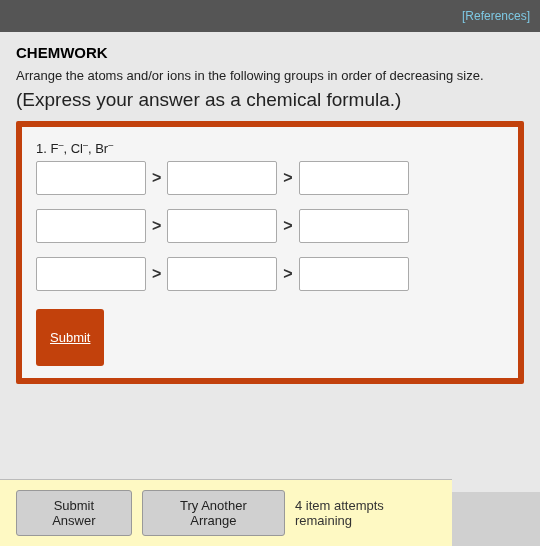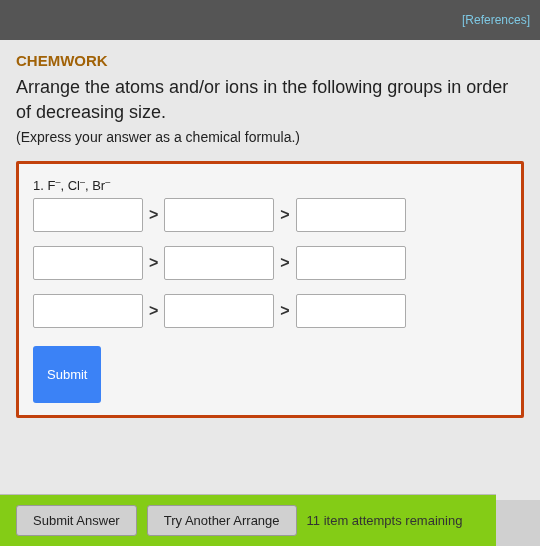--- a/index.html
+++ b/index.html
@@ -6,57 +6,57 @@
     body {
       width: 540px;
       height: 546px;
       background: #d0d0d0;
       font-family: Arial, sans-serif;
       font-size: 14px;
       overflow: hidden;
     }
     .top-bar {
       background: #555;
-      height: 40px;
+      height: 32px;
       display: flex;
       align-items: center;
       justify-content: flex-end;
       padding-right: 10px;
     }
     .references-link {
       color: #7ec8e3;
       font-size: 12px;
       text-decoration: none;
       cursor: pointer;
     }
     .main-content {
       background: #e8e8e8;
       padding: 12px 16px;
       min-height: 460px;
     }
     .chemwork-title {
       font-weight: bold;
       font-size: 15px;
-      color: #a16207;
+      color: #000000;
       margin-bottom: 6px;
     }
     .instructions {
-      font-size: 18px;
+      font-size: 13px;
       color: #222;
       margin-bottom: 4px;
       line-height: 1.4;
     }
     .express-note {
-      font-size: 14px;
+      font-size: 19px;
       color: #222;
-      margin-bottom: 16px;
+      margin-bottom: 10px;
     }
     .question-box {
       background: #f5f5f5;
-      border: 3px solid #c2410c;
+      border: 6px solid #c2410c;
       border-radius: 2px;
       padding: 12px 14px;
       margin-bottom: 12px;
     }
     .question-row {
       margin-bottom: 14px;
     }
     .question-label {
       font-size: 13px;
       color: #222;
@@ -78,40 +78,41 @@
       border-radius: 2px;
       padding: 4px;
       font-size: 13px;
     }
     .gt-symbol {
       font-size: 16px;
       color: #333;
       font-weight: bold;
     }
     .submit-btn-small {
-      background: #3b82f6;
+      background: #c2410c;
       color: white;
       border: none;
       border-radius: 3px;
       padding: 21px 14px;
       font-size: 13px;
       cursor: pointer;
       margin-top: 4px;
+      text-decoration: underline;
     }
     .bottom-bar {
-      background: #84cc16;
+      background: #fef9c3;
       border-top: 1px solid #bbb;
       padding: 10px 16px;
       display: flex;
       align-items: center;
       gap: 10px;
       position: absolute;
       bottom: 0;
       left: 0;
-      width: 496px;
+      width: 452px;
     }
     .bottom-btn {
       background: #d0d0d0;
       color: #222;
       border: 1px solid #999;
       border-radius: 3px;
       padding: 7px 16px;
       font-size: 13px;
       cursor: pointer;
     }
@@ -170,14 +171,14 @@
       </div>
     </div>
 
     <button class="submit-btn-small">Submit</button>
   </div>
 </div>
 
 <div class="bottom-bar">
   <button class="bottom-btn">Submit Answer</button>
   <button class="bottom-btn">Try Another Arrange</button>
-  <span class="attempts-text">11 item attempts remaining</span>
+  <span class="attempts-text">4 item attempts remaining</span>
 </div>
 
 </body></html>

